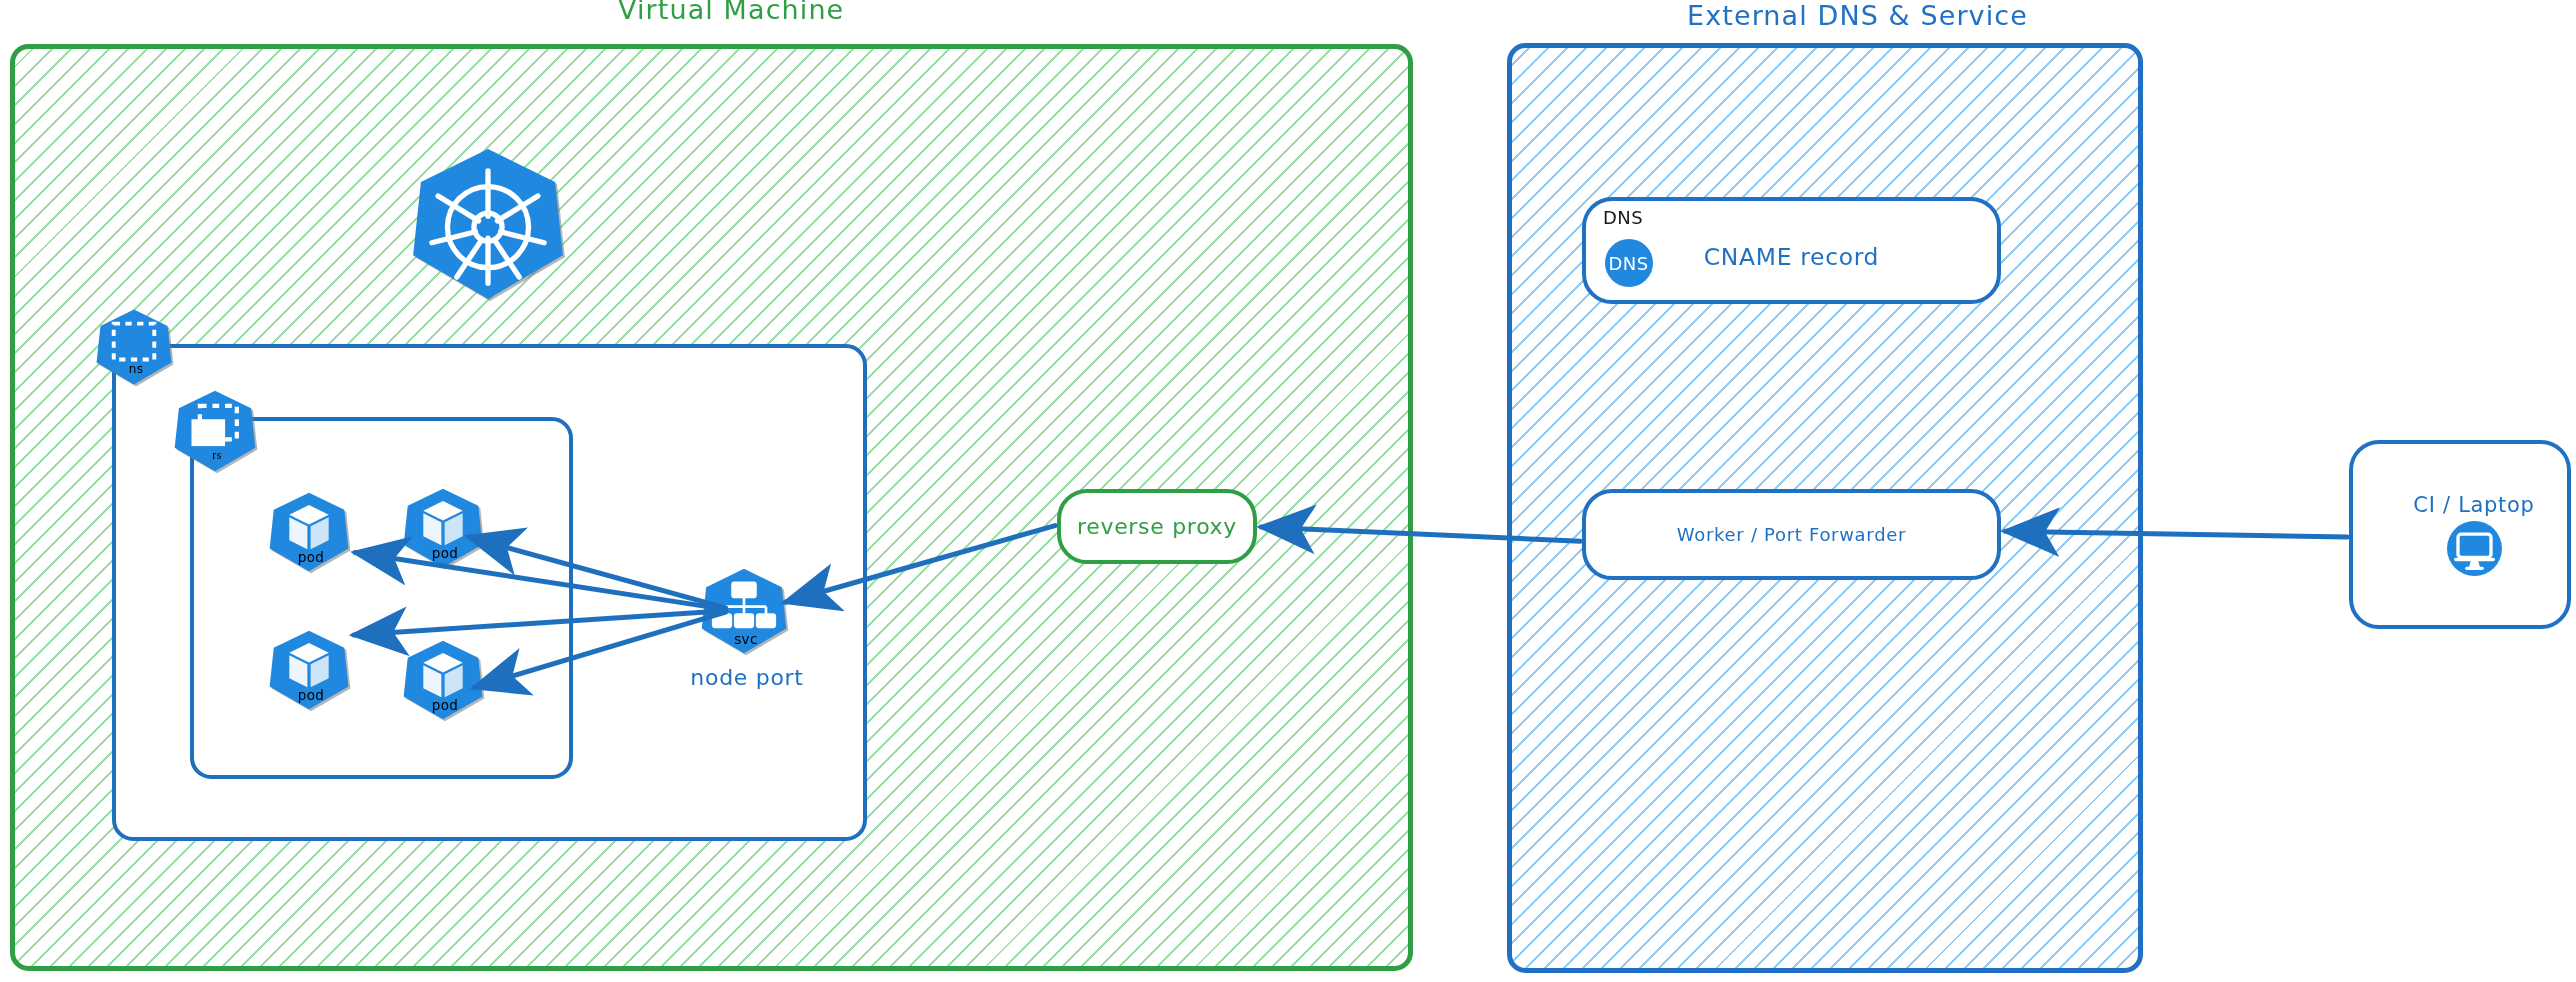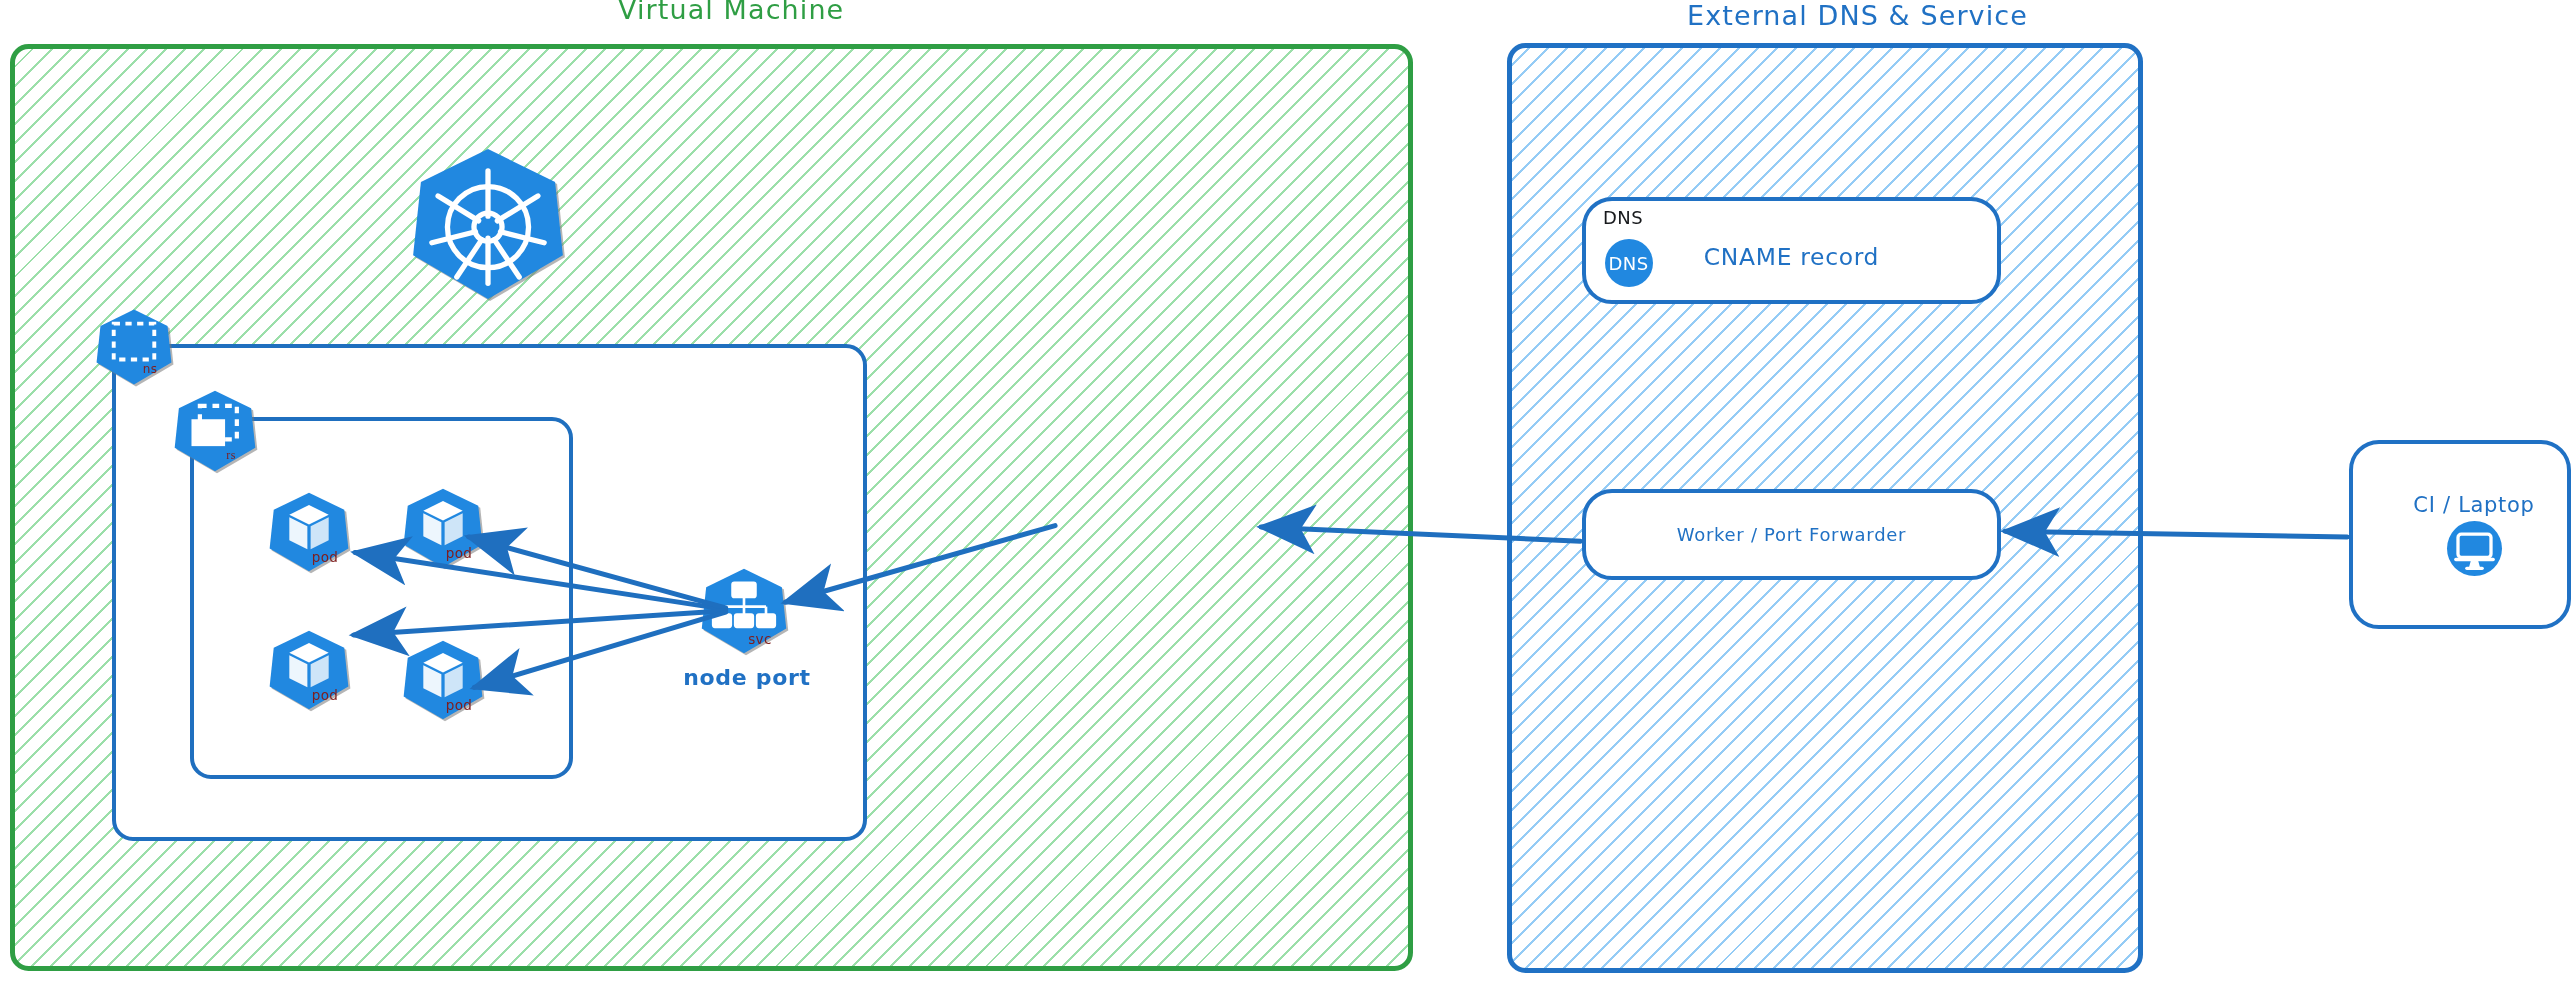--- a/index.html
+++ b/index.html
@@ -85,21 +85,21 @@
   
   .ci-circle{
     width:55px;height:55px;border-radius:50%;background:#2188e0;
     display:flex;align-items:center;justify-content:center;
   }
 
   
   .hept{position:absolute;}
   .hept svg{display:block;filter:drop-shadow(2.1px 2.8px 0.7px rgba(120,120,120,0.55));}
   .hept .cap{
-    position:absolute;left:16px;width:100%;text-align:center;color:#7f1d1d;
+    position:absolute;left:2px;width:100%;text-align:center;color:#000000;
     font-family:"DejaVu Sans", sans-serif;letter-spacing:0.4px;pointer-events:none;
   }
 
   .k-logo{left:410px;top:146px;width:156px;height:156px;}
   .k-ns{left:95px;top:308px;width:78px;height:78px;}
   .k-ns .cap{bottom:10px;font-size:12px;}
   .k-rs{left:173px;top:389px;width:84px;height:84px;}
   .k-rs .cap{bottom:10px;font-size:12px;font-family:Liberation Serif, serif;}
 
   .k-pod{width:82px;height:82px;}
@@ -109,21 +109,20 @@
   .pod3{left:268px;top:629px;}
   .pod4{left:402px;top:639px;}
 
   .k-svc{left:700px;top:567px;width:88px;height:88px;}
   .k-svc .cap{bottom:8.5px;font-size:13.5px;}
 
   .nodeport-label{
     position:absolute;left:676px;top:665px;width:142px;text-align:center;
     color:#2071c4;font-size:22px;letter-spacing:0.7px;
     font-family:"DejaVu Sans", sans-serif;
-    font-weight:bold;
   }
 
   
   .arrows{position:absolute;left:0;top:0;width:2576px;height:983px;pointer-events:none;}
 </style>
 </head>
 <body>
 
 <div class="stage">
 
@@ -226,20 +225,23 @@
         <rect x="15" y="54" width="20" height="14" rx="2"></rect>
         <rect x="40" y="54" width="20" height="14" rx="2"></rect>
         <rect x="65" y="54" width="20" height="14" rx="2"></rect>
       </g>
     </svg>
     <div class="cap">svc</div>
   </div>
 
   <div class="nodeport-label">node port</div>
 
+  <div class="nodebox box-revproxy">
+    <span class="nb-label">reverse proxy</span>
+  </div>
 
   <div class="panel panel-ext"></div>
   <div class="panel-title title-ext">External DNS &amp; Service</div>
 
   <div class="nodebox box-dns">
     <span class="dns-tag">DNS</span>
     <span class="dns-circle">DNS</span>
     <span class="dns-text">CNAME record</span>
   </div>
 

